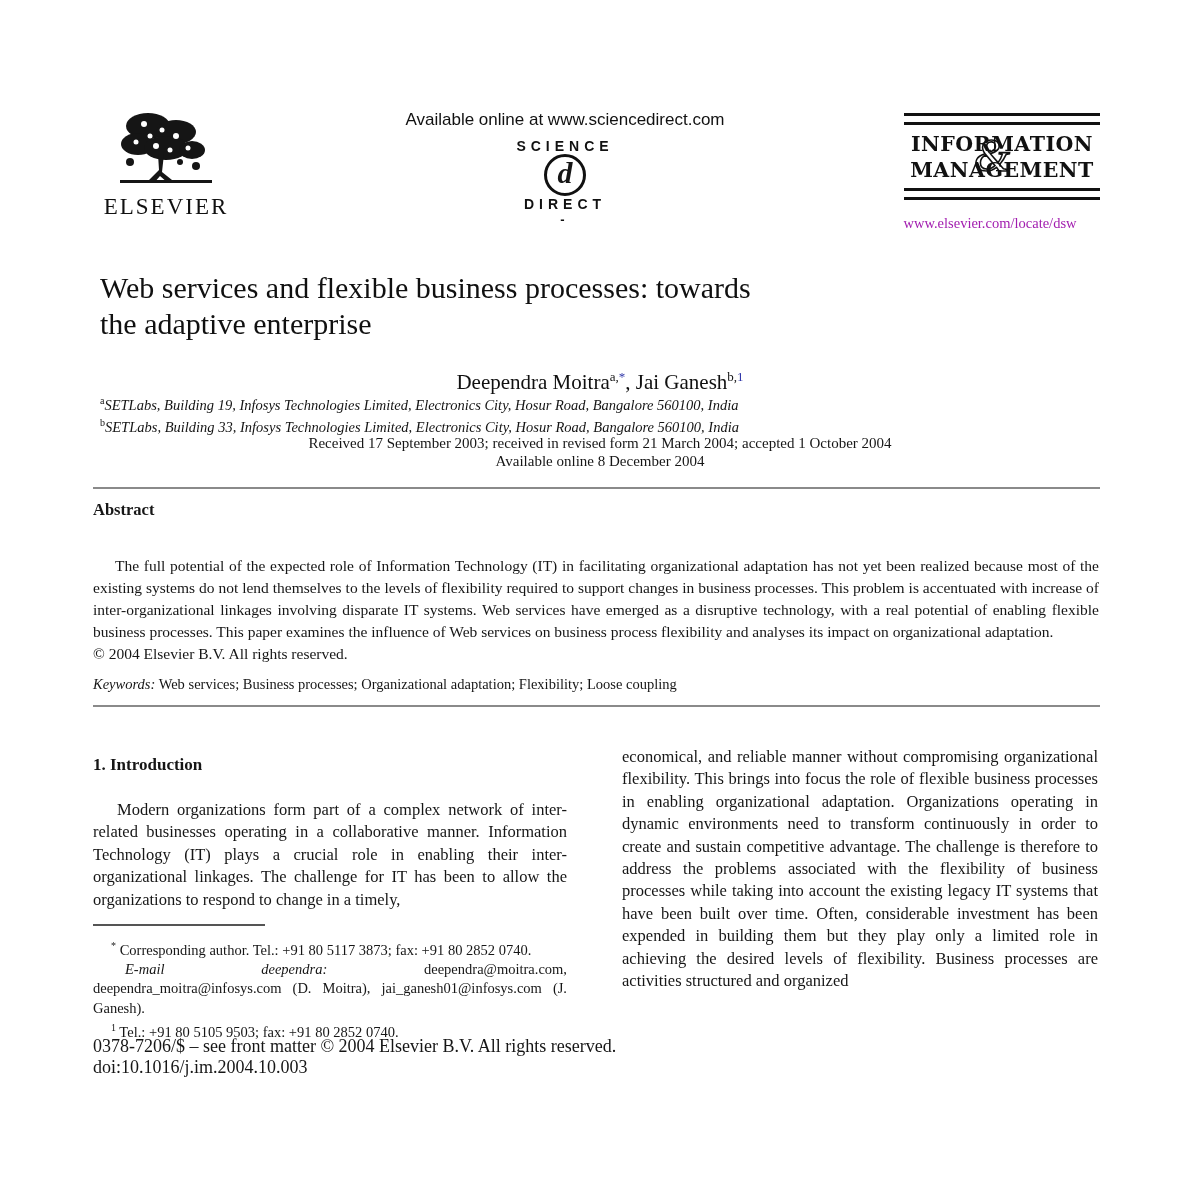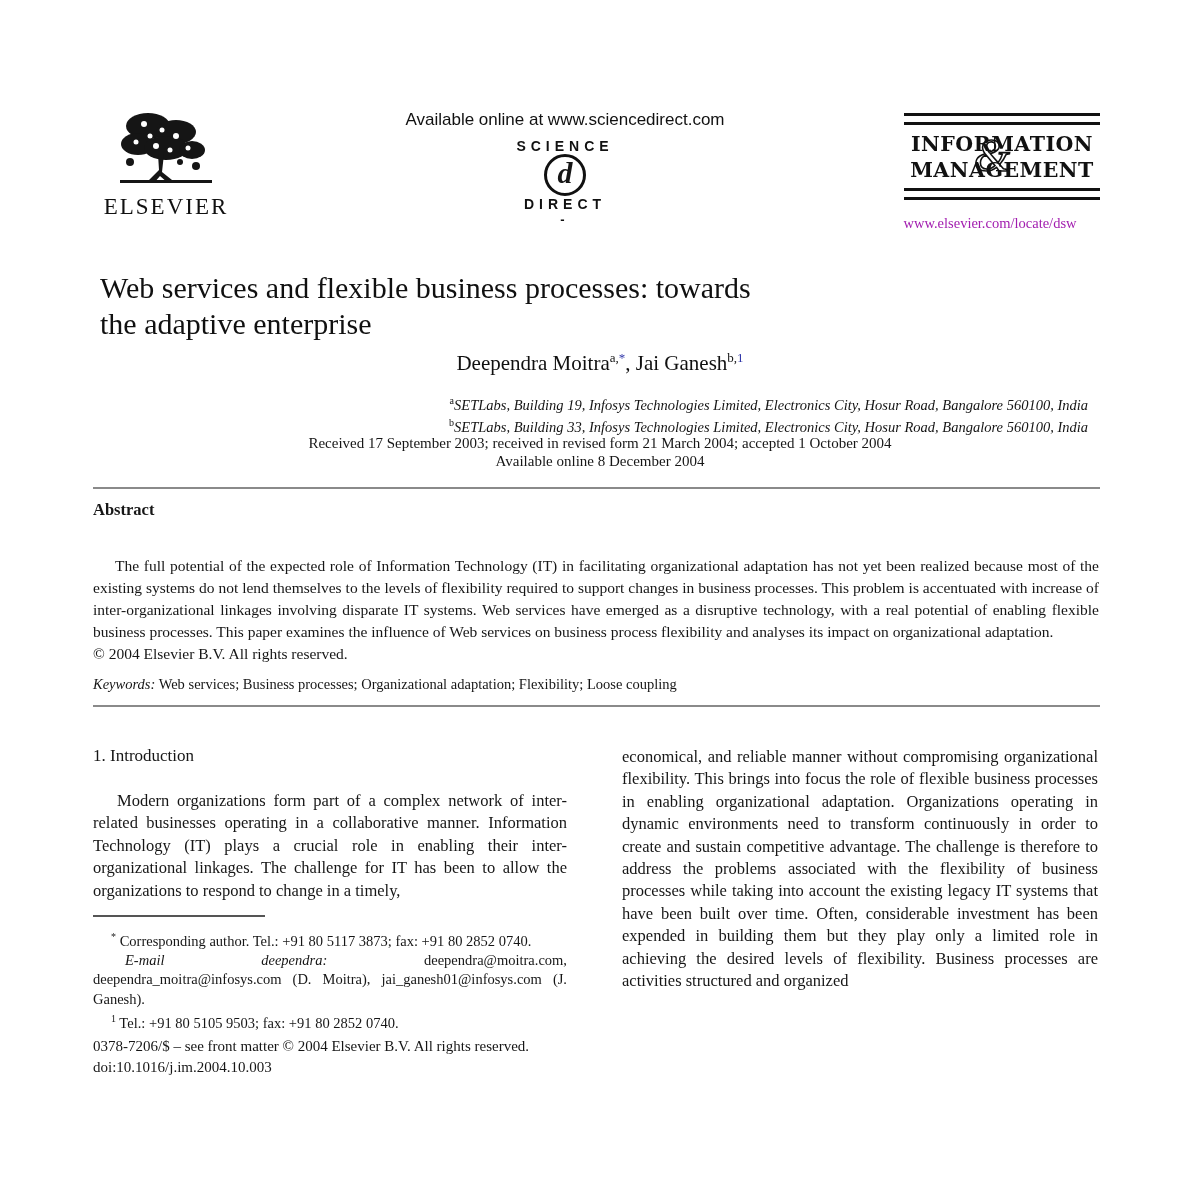--- a/index.html
+++ b/index.html
@@ -29,57 +29,57 @@
   .jl-line{font-family:"DejaVu Serif",serif;font-weight:bold;font-size:20.5px;line-height:26px;
            letter-spacing:0.5px;color:#111;position:relative;z-index:2;}
   .jl-amp{position:absolute;left:50%;top:50%;transform:translate(-78%,-52%);
           font-family:"Liberation Serif",serif;font-style:italic;font-size:46px;
           color:transparent;-webkit-text-stroke:1.6px #111;z-index:1;}
   .jl-url{left:880px;top:215px;width:220px;text-align:center;font-size:14.5px;color:#a21caf;}
 
   
   .title{left:100px;top:270px;width:1000px;text-align:left;
          font-size:30px;line-height:36px;color:#101010;}
-  .authors{left:100px;top:350px;width:1000px;text-align:center;font-size:21px;color:#101010;}
+  .authors{left:100px;top:369px;width:1000px;text-align:center;font-size:21px;color:#101010;}
   .authors sup{font-size:13px;}
   .sup-link{color:#2f36a8;}
-  .affils{left:88px;top:392px;width:1000px;text-align:right;
+  .affils{left:100px;top:392px;width:1000px;text-align:left;
           font-style:italic;font-size:14.5px;line-height:17px;color:#141414;}
   .affils sup{font-size:10px;font-style:normal;}
   .history{left:100px;top:434px;width:1000px;text-align:center;font-size:15px;line-height:18px;}
 
   
   .rule{left:93px;width:1007px;height:2px;background:#8a8a8a;}
 
   
   .abstract-head{left:93px;top:500px;font-size:16.5px;font-weight:bold;}
   .abstract-body{left:93px;top:534px;width:1006px;text-align:justify;
                  font-size:15.5px;line-height:22px;}
   .abstract-body .indent{text-indent:22px;margin-top:21px;}
   .keywords{left:93px;top:676px;width:1006px;font-size:14.5px;}
   .kw-label{font-style:italic;}
 
   
   .col-left{left:93px;top:746px;width:474px;}
   .col-right{left:622px;top:746px;width:476px;}
-  .sec-head{font-size:17px;font-weight:normal;margin:0 0 24px 0;}
+  .sec-head{font-size:17px;font-weight:bold;margin:9px 0 24px 0;}
   .body-par{font-size:16.5px;line-height:22.4px;text-align:justify;margin:0;}
   .body-par.indent{text-indent:24px;}
 
   .fn-rule{width:172px;height:2px;background:#555;margin-top:13px;}
   .footnotes{font-size:14.5px;line-height:19.3px;text-align:justify;margin-top:10px;}
   .footnotes p{margin:0;}
   .footnotes .fn1{text-indent:18px;}
   .footnotes .fn2{text-indent:32px;}
   .footnotes .fn3{text-indent:18px;}
   .footnotes sup{font-size:10px;}
   .em-label{font-style:italic;}
 
   
-  .bottom{left:93px;top:1036px;width:700px;font-size:15px;line-height:21px;}
+  .bottom{left:93px;top:1036px;width:700px;font-size:18px;line-height:21px;}
 </style>
 </head>
 <body>
 
 <div class="page">
 
   <div class="abs elsevier-block">
     <svg width="104" height="78" viewBox="0 0 104 78">
       <g fill="#151515">
         <ellipse cx="34" cy="16" rx="22" ry="13"></ellipse>

